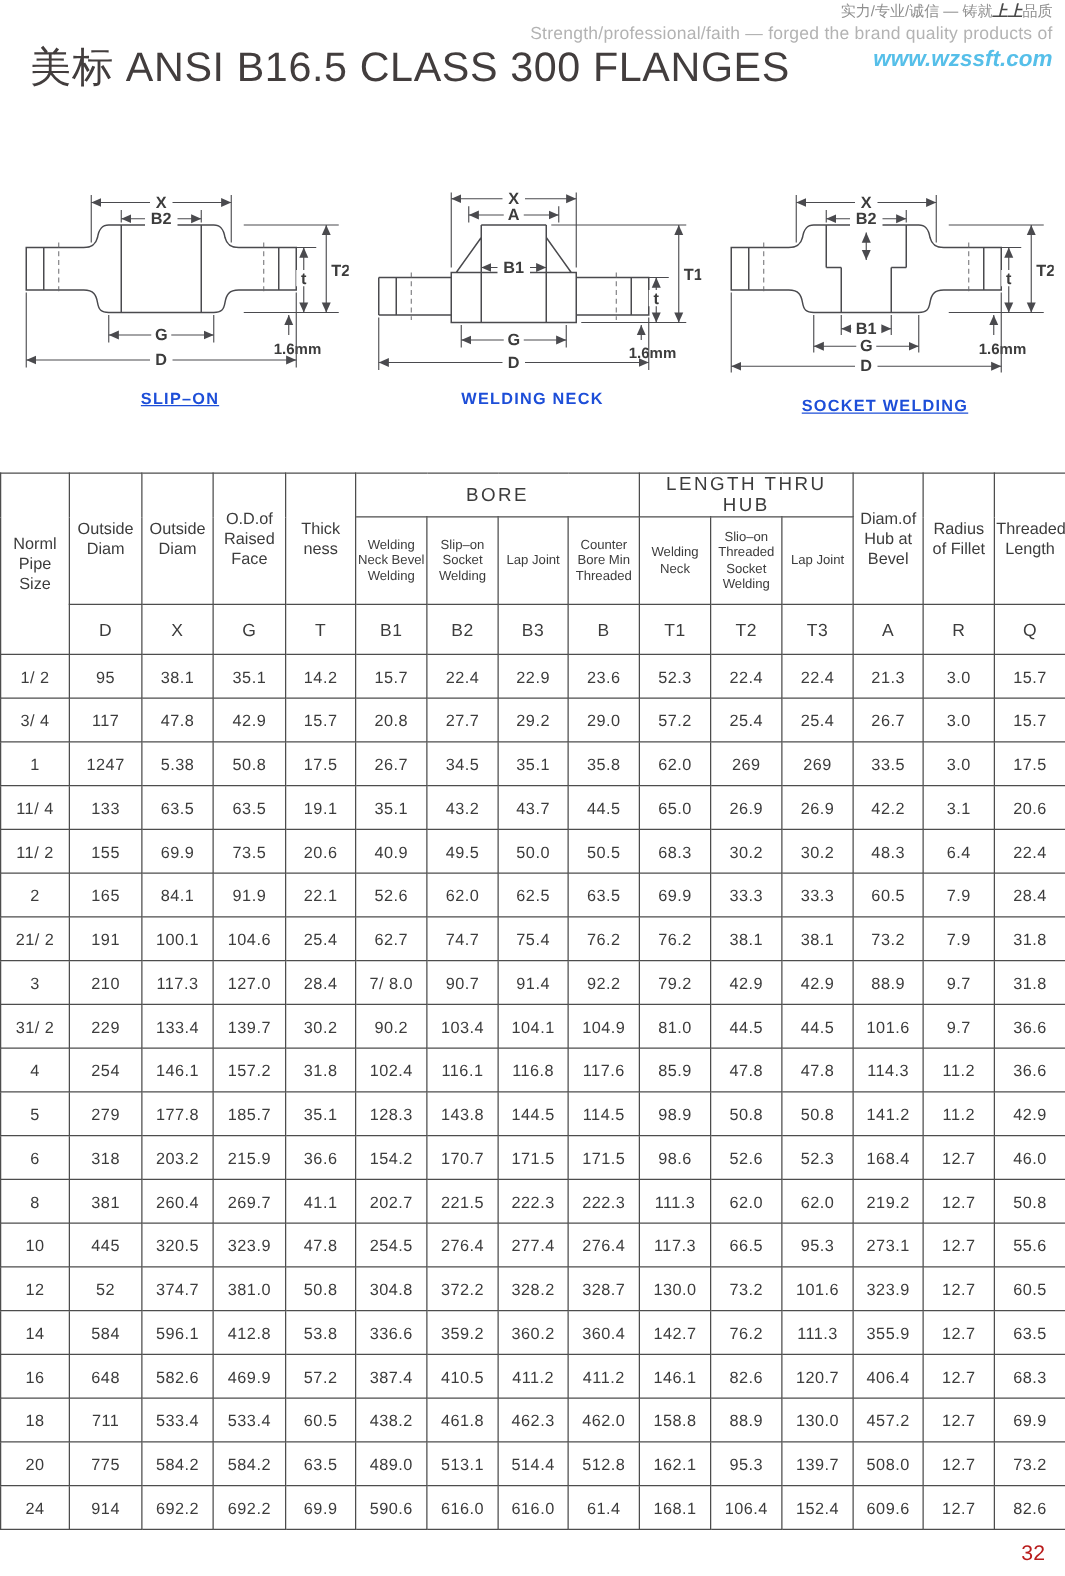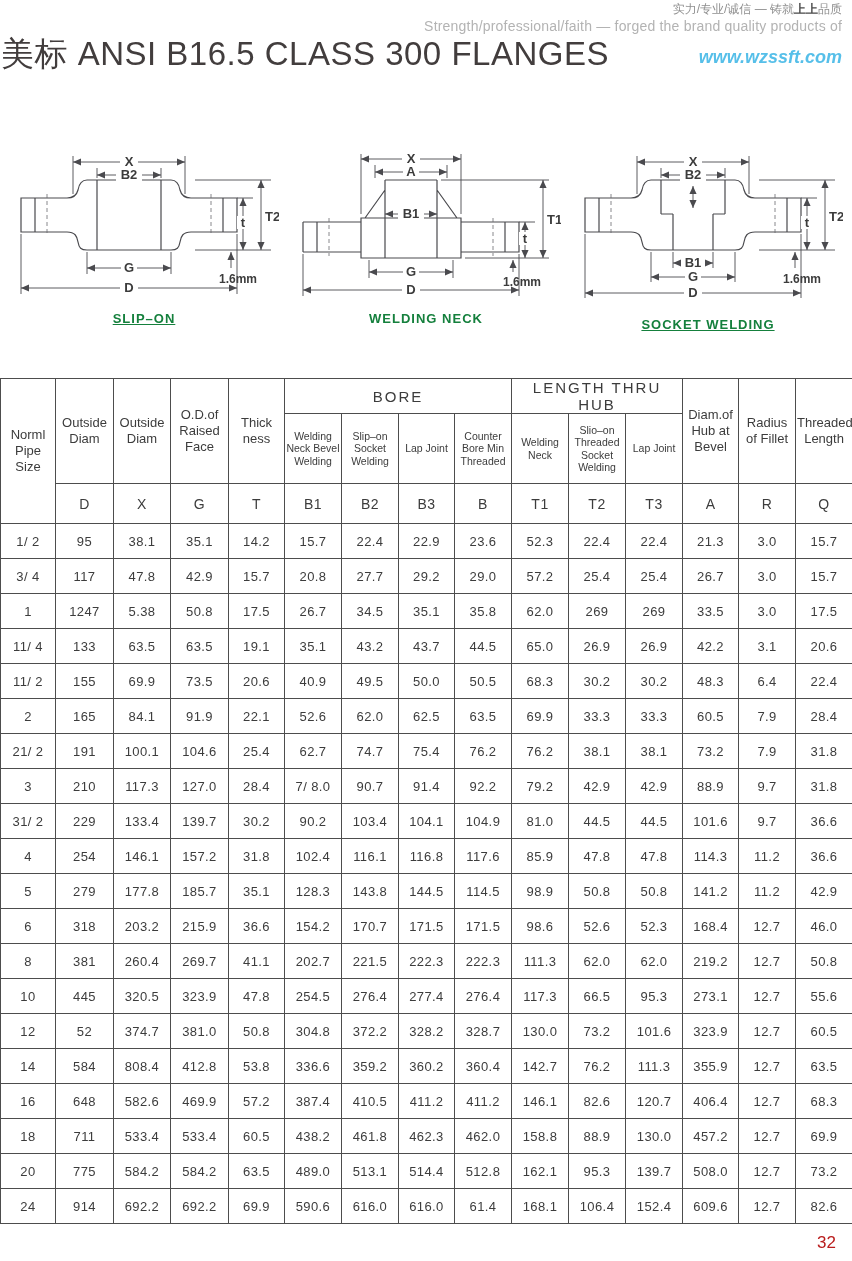--- a/index.html
+++ b/index.html
@@ -2,39 +2,39 @@
 <html><head>
 <meta charset="utf-8">
 <style>
   html,body { margin:0; padding:0; background:#ffffff; }
   .page { position:relative; width:852px; height:1261px; background:#fff;
           font-family:"Liberation Sans", sans-serif; color:#3c3c3c; overflow:hidden; }
 
   
   .masthead { position:absolute; top:3px; right:10px; text-align:right; line-height:1.15; }
   .tagline-cn { font-size:12px; color:#8f8f8f; }
-  .tagline-cn .bold { color:#4a4a4a; font-weight:bold; }
+  .tagline-cn .bold { color:#4a4a4a; font-weight:bold;font-style:italic; }
   .tagline-en { font-size:14px; color:#b3b3b3; margin-top:1px; letter-spacing:.2px; }
-  .website { font-size:18px; font-style:italic; font-weight:bold; color:#56bfe9; margin-top:13px; }
+  .website { font-size:18px; font-style:italic; font-weight:bold; color:#56bfe9; margin-top:3px; }
 
   
-  .page-title { position:absolute; top:32px; left:1px; font-size:33px; font-weight:400;
+  .page-title { position:absolute; top:32px; left:24px; font-size:33px; font-weight:400;
                 color:#423d3d; letter-spacing:.5px; white-space:nowrap; }
 
   
   .diagrams { position:absolute; top:150px; left:6px; width:840px; display:flex; justify-content:space-between; }
   .diagram { width:276px; text-align:center; }
   .diagram svg { display:block; margin:0 auto; }
   .dwg { stroke:#4a4a4e; stroke-width:1.2; fill:none; }
   .dim { stroke:#4a4a4e; stroke-width:.9; fill:none; }
   .ctr { stroke:#6a6a6e; stroke-width:.8; fill:none; stroke-dasharray:4 3; }
   .diagram text { font-family:"Liberation Sans", sans-serif; font-size:13px; font-weight:bold; fill:#3c3c3c; }
   .diagram text.small { font-size:12px; }
   .tbg { fill:#ffffff; }
-  .caption { font-size:13px; font-weight:bold; color:#15803d; letter-spacing:1px; margin-top:9px; }
+  .caption { font-size:13px; font-weight:bold; color:#1d4ed8; letter-spacing:1px; margin-top:9px; }
   .caption.u { text-decoration:underline; }
 
   
   .spec-table { position:absolute; top:378px; left:0; width:852px; border-collapse:collapse; table-layout:fixed; }
   .spec-table th, .spec-table td { border:1px solid #4d4d4d; text-align:center; vertical-align:middle;
       color:#3c3c3c; font-weight:normal; padding:0 1px; overflow:hidden; }
   .hr1 { height:30px; }
   .hr2 { height:70px; }
   .hr3 { height:40px; }
   .mh { font-size:13px; line-height:1.25; }
@@ -506,21 +506,21 @@
           <td>130.0</td>
           <td>73.2</td>
           <td>101.6</td>
           <td>323.9</td>
           <td>12.7</td>
           <td>60.5</td>
         </tr>
         <tr>
           <td>14</td>
           <td>584</td>
-          <td>808.4</td>
+          <td>596.1</td>
           <td>412.8</td>
           <td>53.8</td>
           <td>336.6</td>
           <td>359.2</td>
           <td>360.2</td>
           <td>360.4</td>
           <td>142.7</td>
           <td>76.2</td>
           <td>111.3</td>
           <td>355.9</td>

